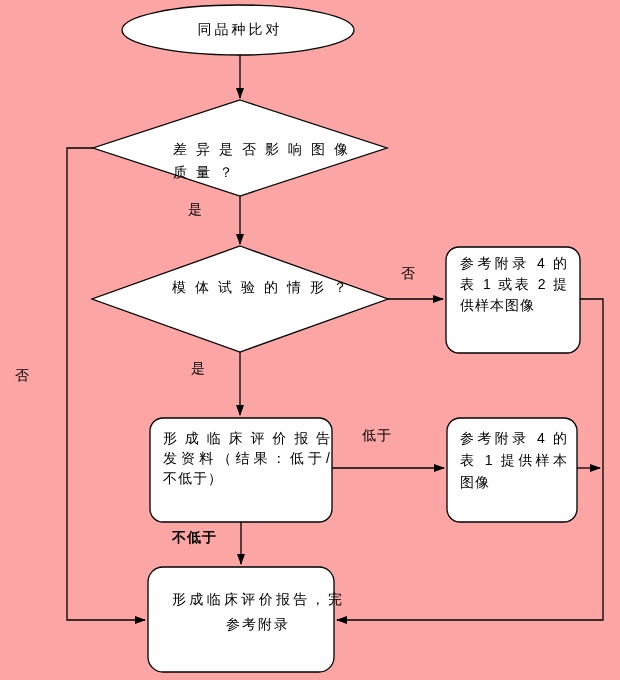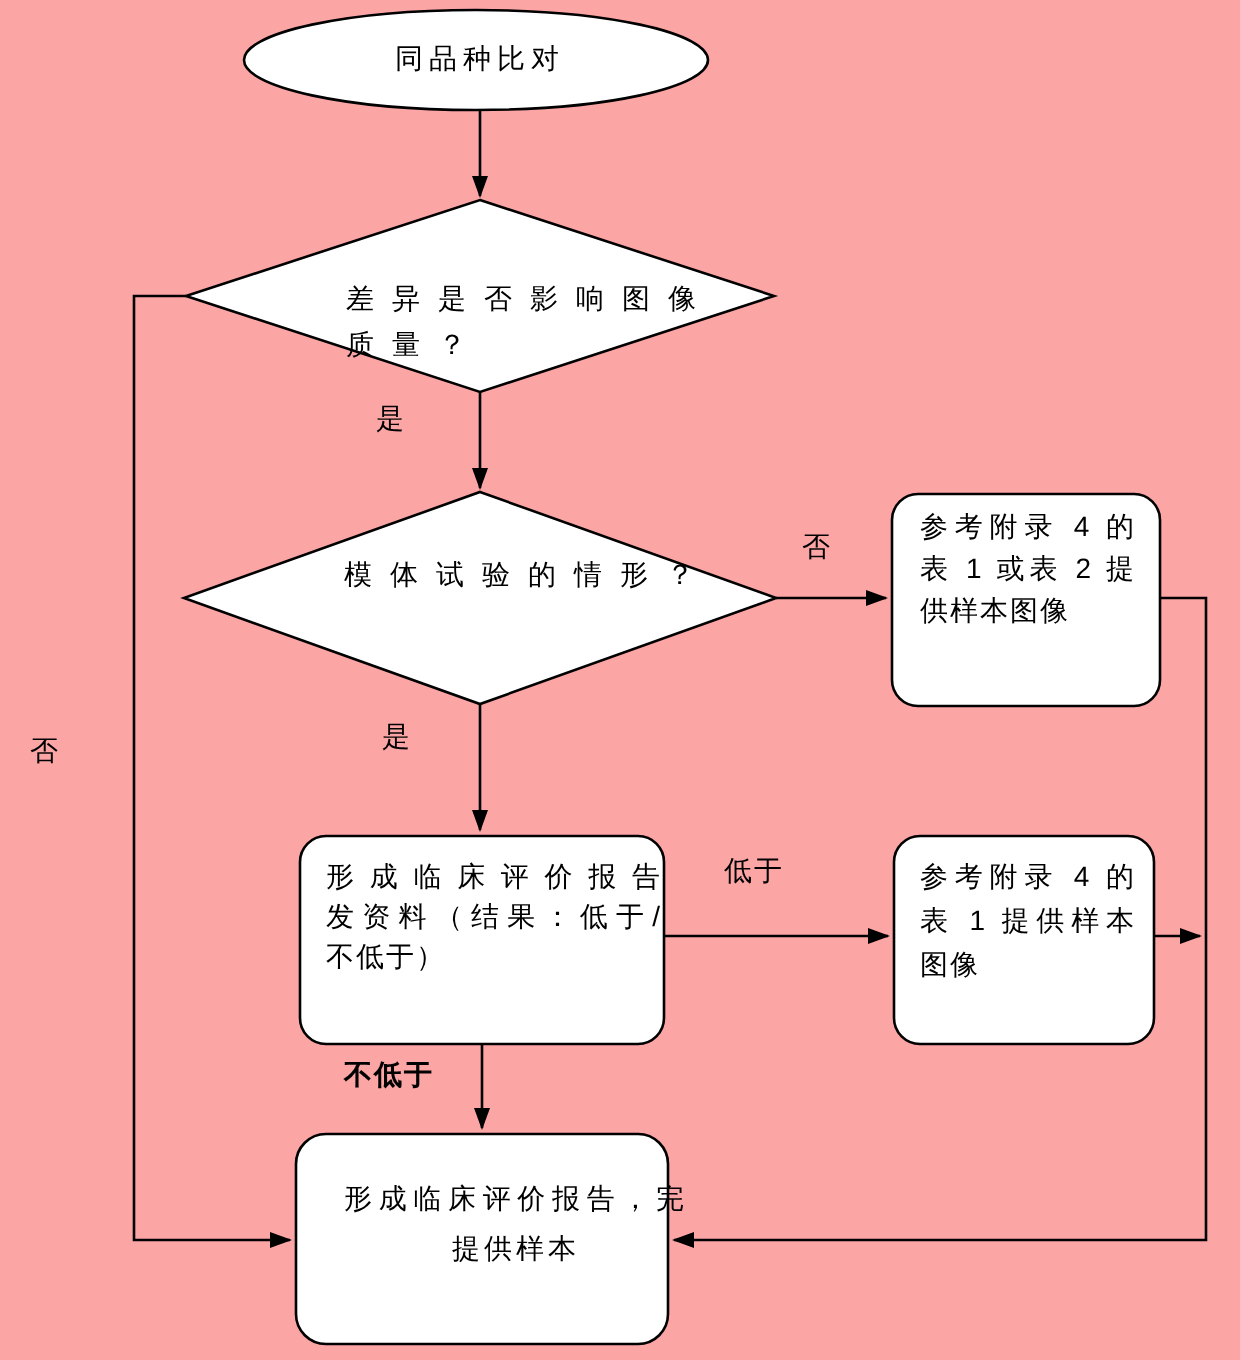--- a/index.html
+++ b/index.html
@@ -110,21 +110,21 @@
   </div>
 
   <div class="txt box-label boxC-label">
     <div class="line jl">参考附录 4 的</div>
     <div class="line jl">表 1 提供样本</div>
     <div class="line">图像</div>
   </div>
 
   <div class="txt box-label boxD-label">
     <div class="line jl">形成临床评价报告，完</div>
-    <div class="line center">提供样本</div>
+    <div class="line center">参考附录</div>
   </div>
 
   <span class="edge-label lbl-yes1">是</span>
   <span class="edge-label lbl-no-right">否</span>
   <span class="edge-label lbl-yes2">是</span>
   <span class="edge-label lbl-no-left">否</span>
   <span class="edge-label lbl-lower">低于</span>
   <span class="edge-label lbl-notlower">不低于</span>
 
 </div>

